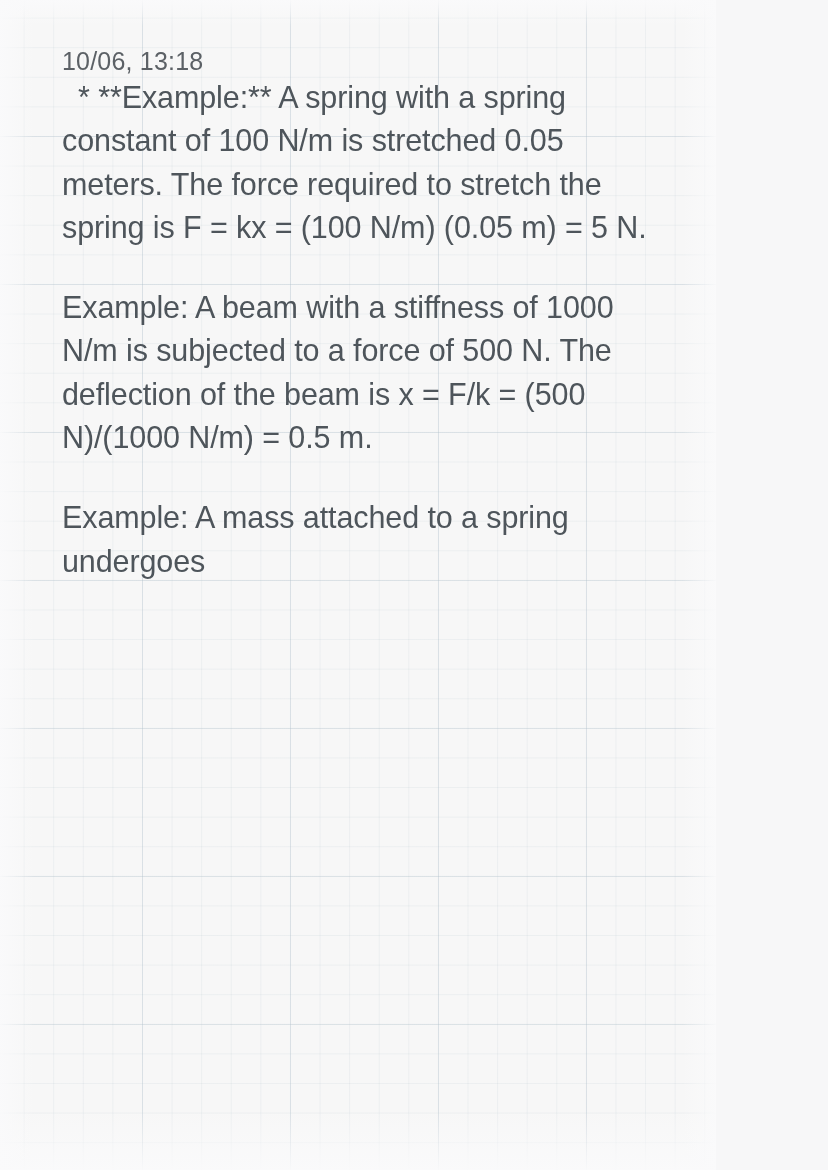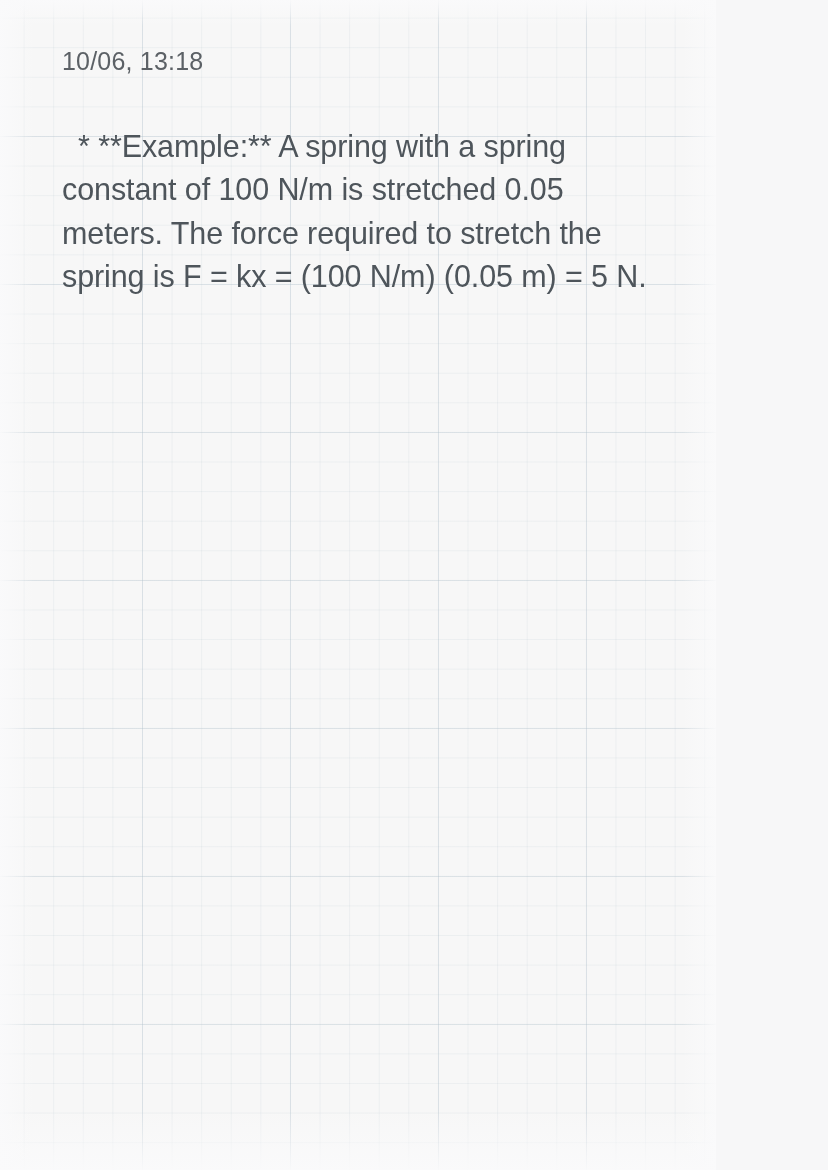--- a/index.html
+++ b/index.html
@@ -62,33 +62,35 @@
 
   .body-block {
     font-size: 30.5px;
     line-height: 43.3px;
     color: #4e555b;
     letter-spacing: -0.1px;
     max-width: 706px;
     white-space: pre-wrap;
   }
 
-  .gap-top-1 { margin-top: 49px; }
+  .gap-top-1 { }
   .gap { margin-top: 37px; }
 
   .indent { text-indent: 16px; }
 </style>
 </head>
 <body>
 
 <div id="page">
   <div id="content">
 
     <div class="timestamp">10/06, 13:18</div>
 
     <div class="body-block gap-top-1 indent">* **Example:** A spring with a spring constant of 100 N/m is stretched 0.05 meters. The force required to stretch the spring is F = kx = (100 N/m) (0.05 m) = 5 N.</div>
 
 
+    <div class="body-block gap">Example: A beam with a stiffness of 1000 N/m is subjected to a force of 500 N. The deflection of the beam is x = F/k = (500 N)/(1000 N/m) = 0.5 m.</div>
 
 
+    <div class="body-block gap">Example: A mass attached to a spring undergoes</div>
 
   </div>
 </div>
 
 </body></html>

